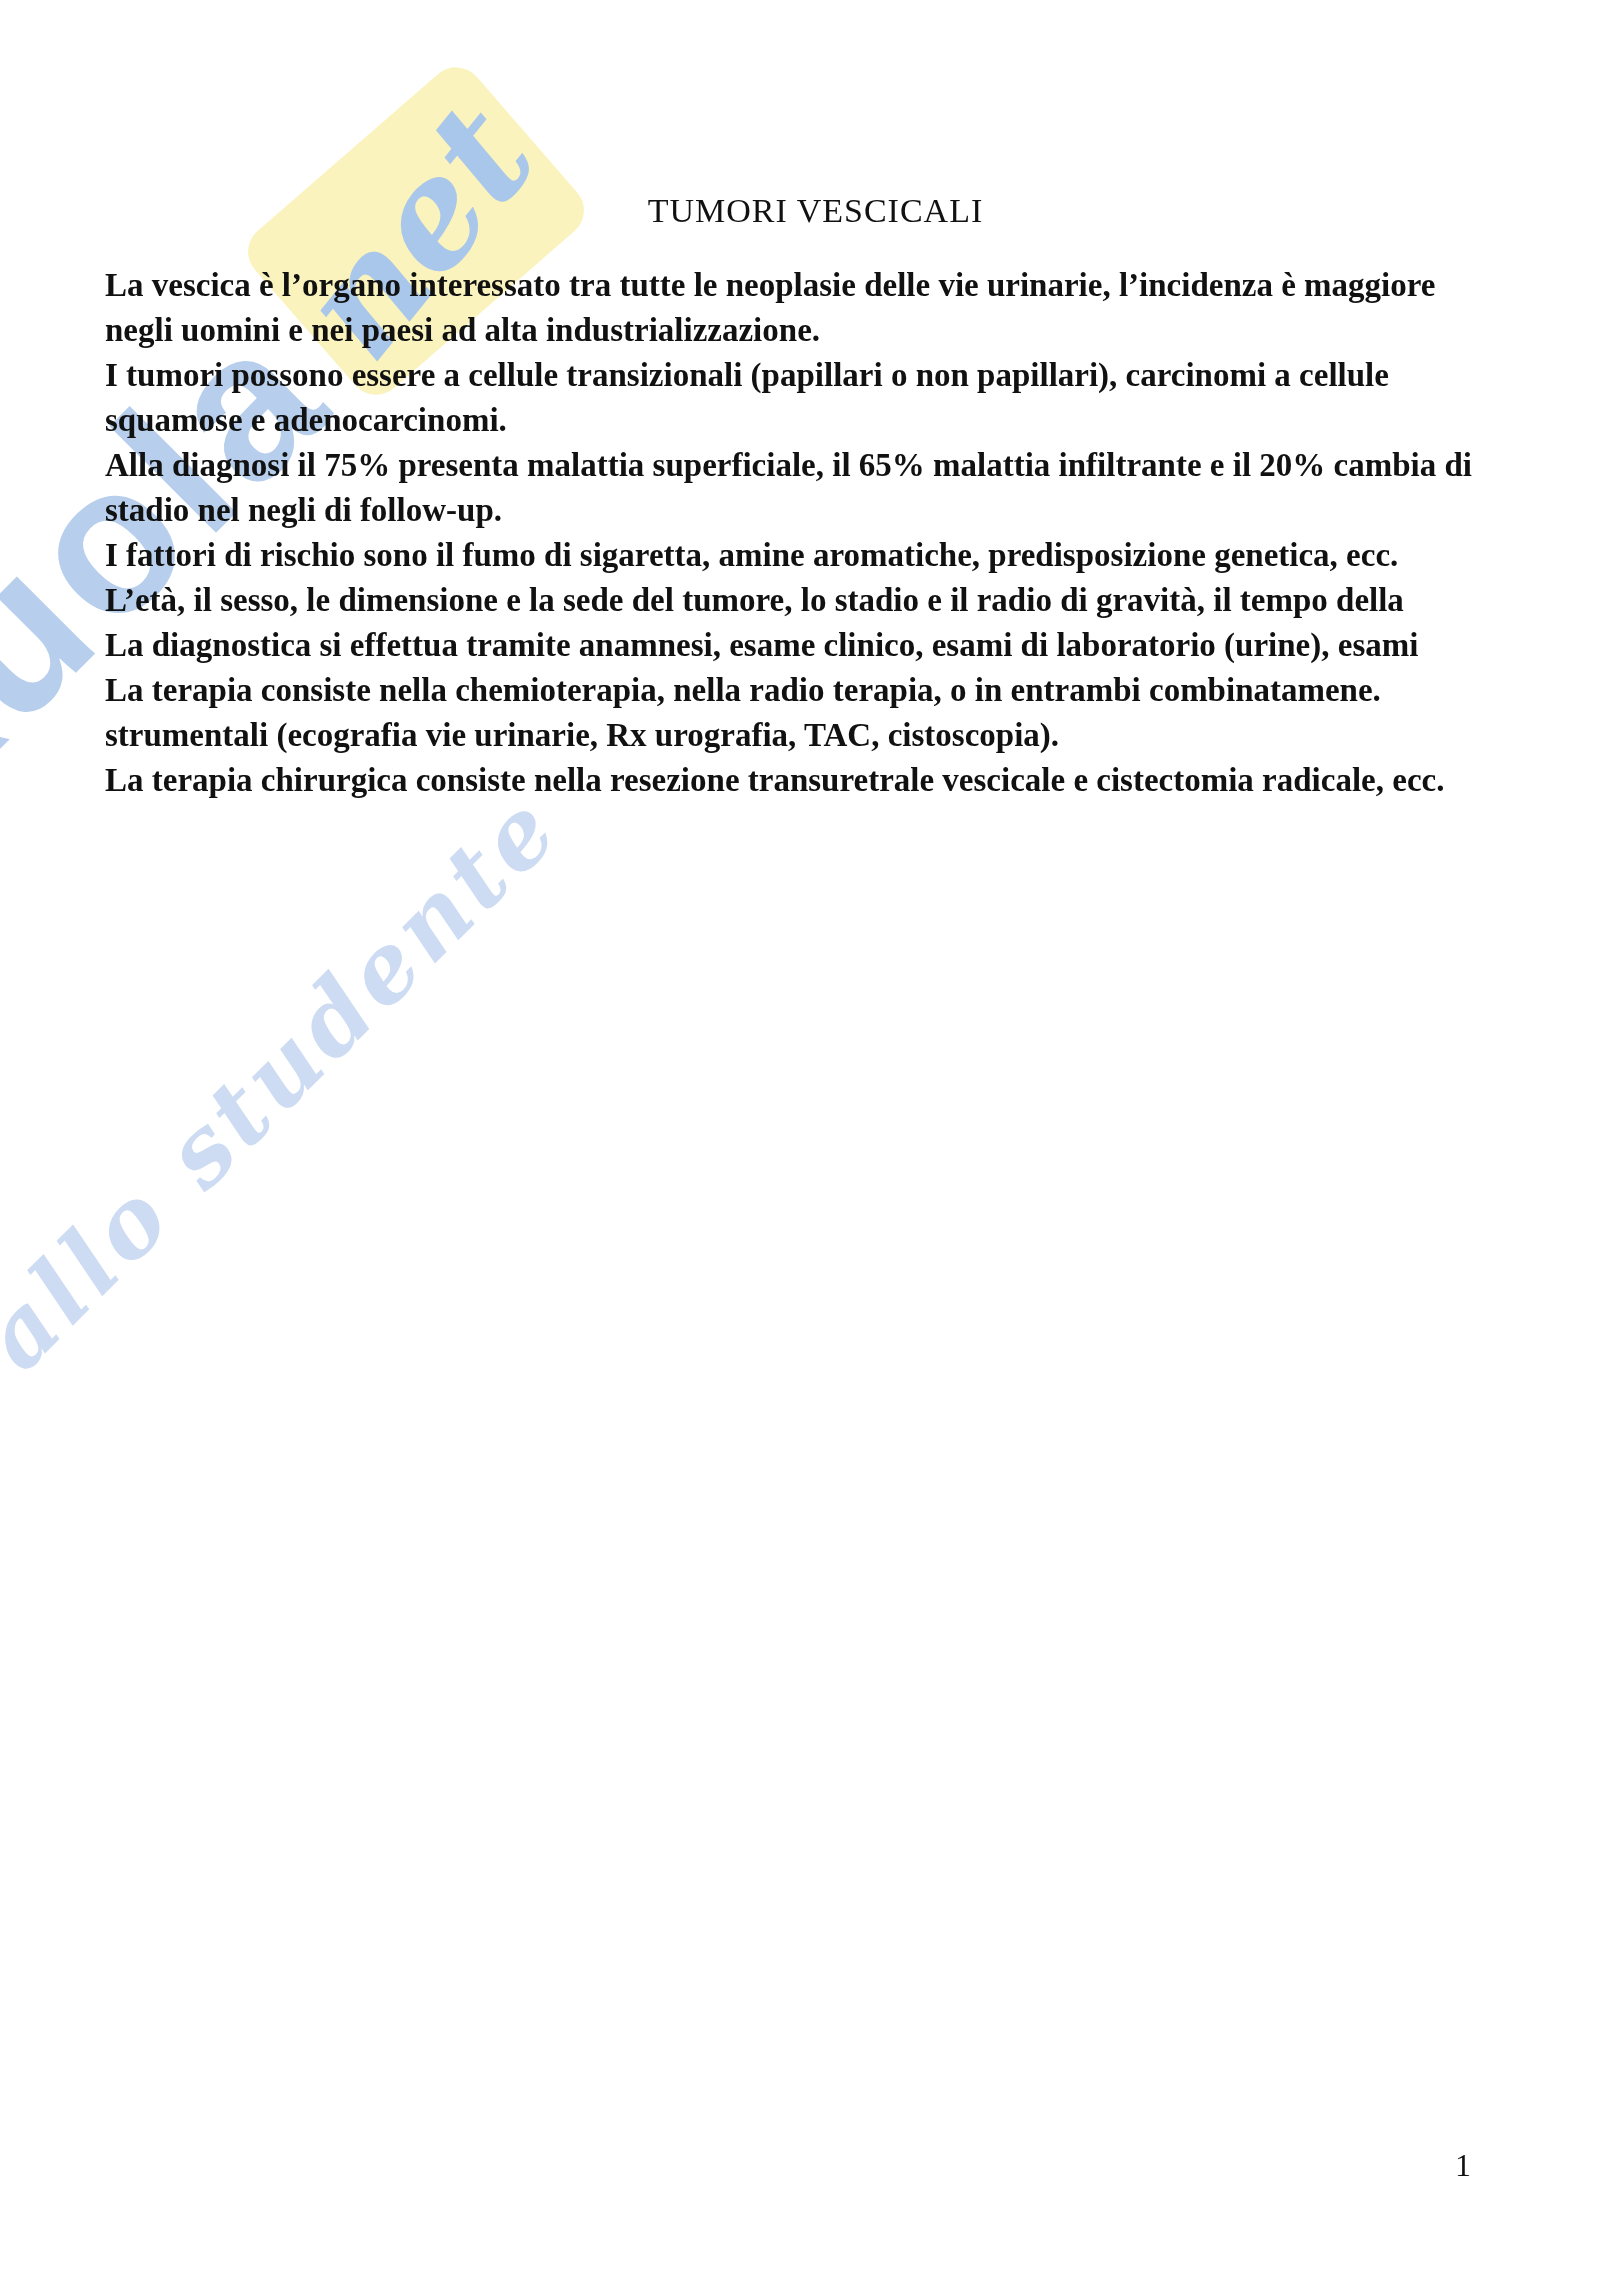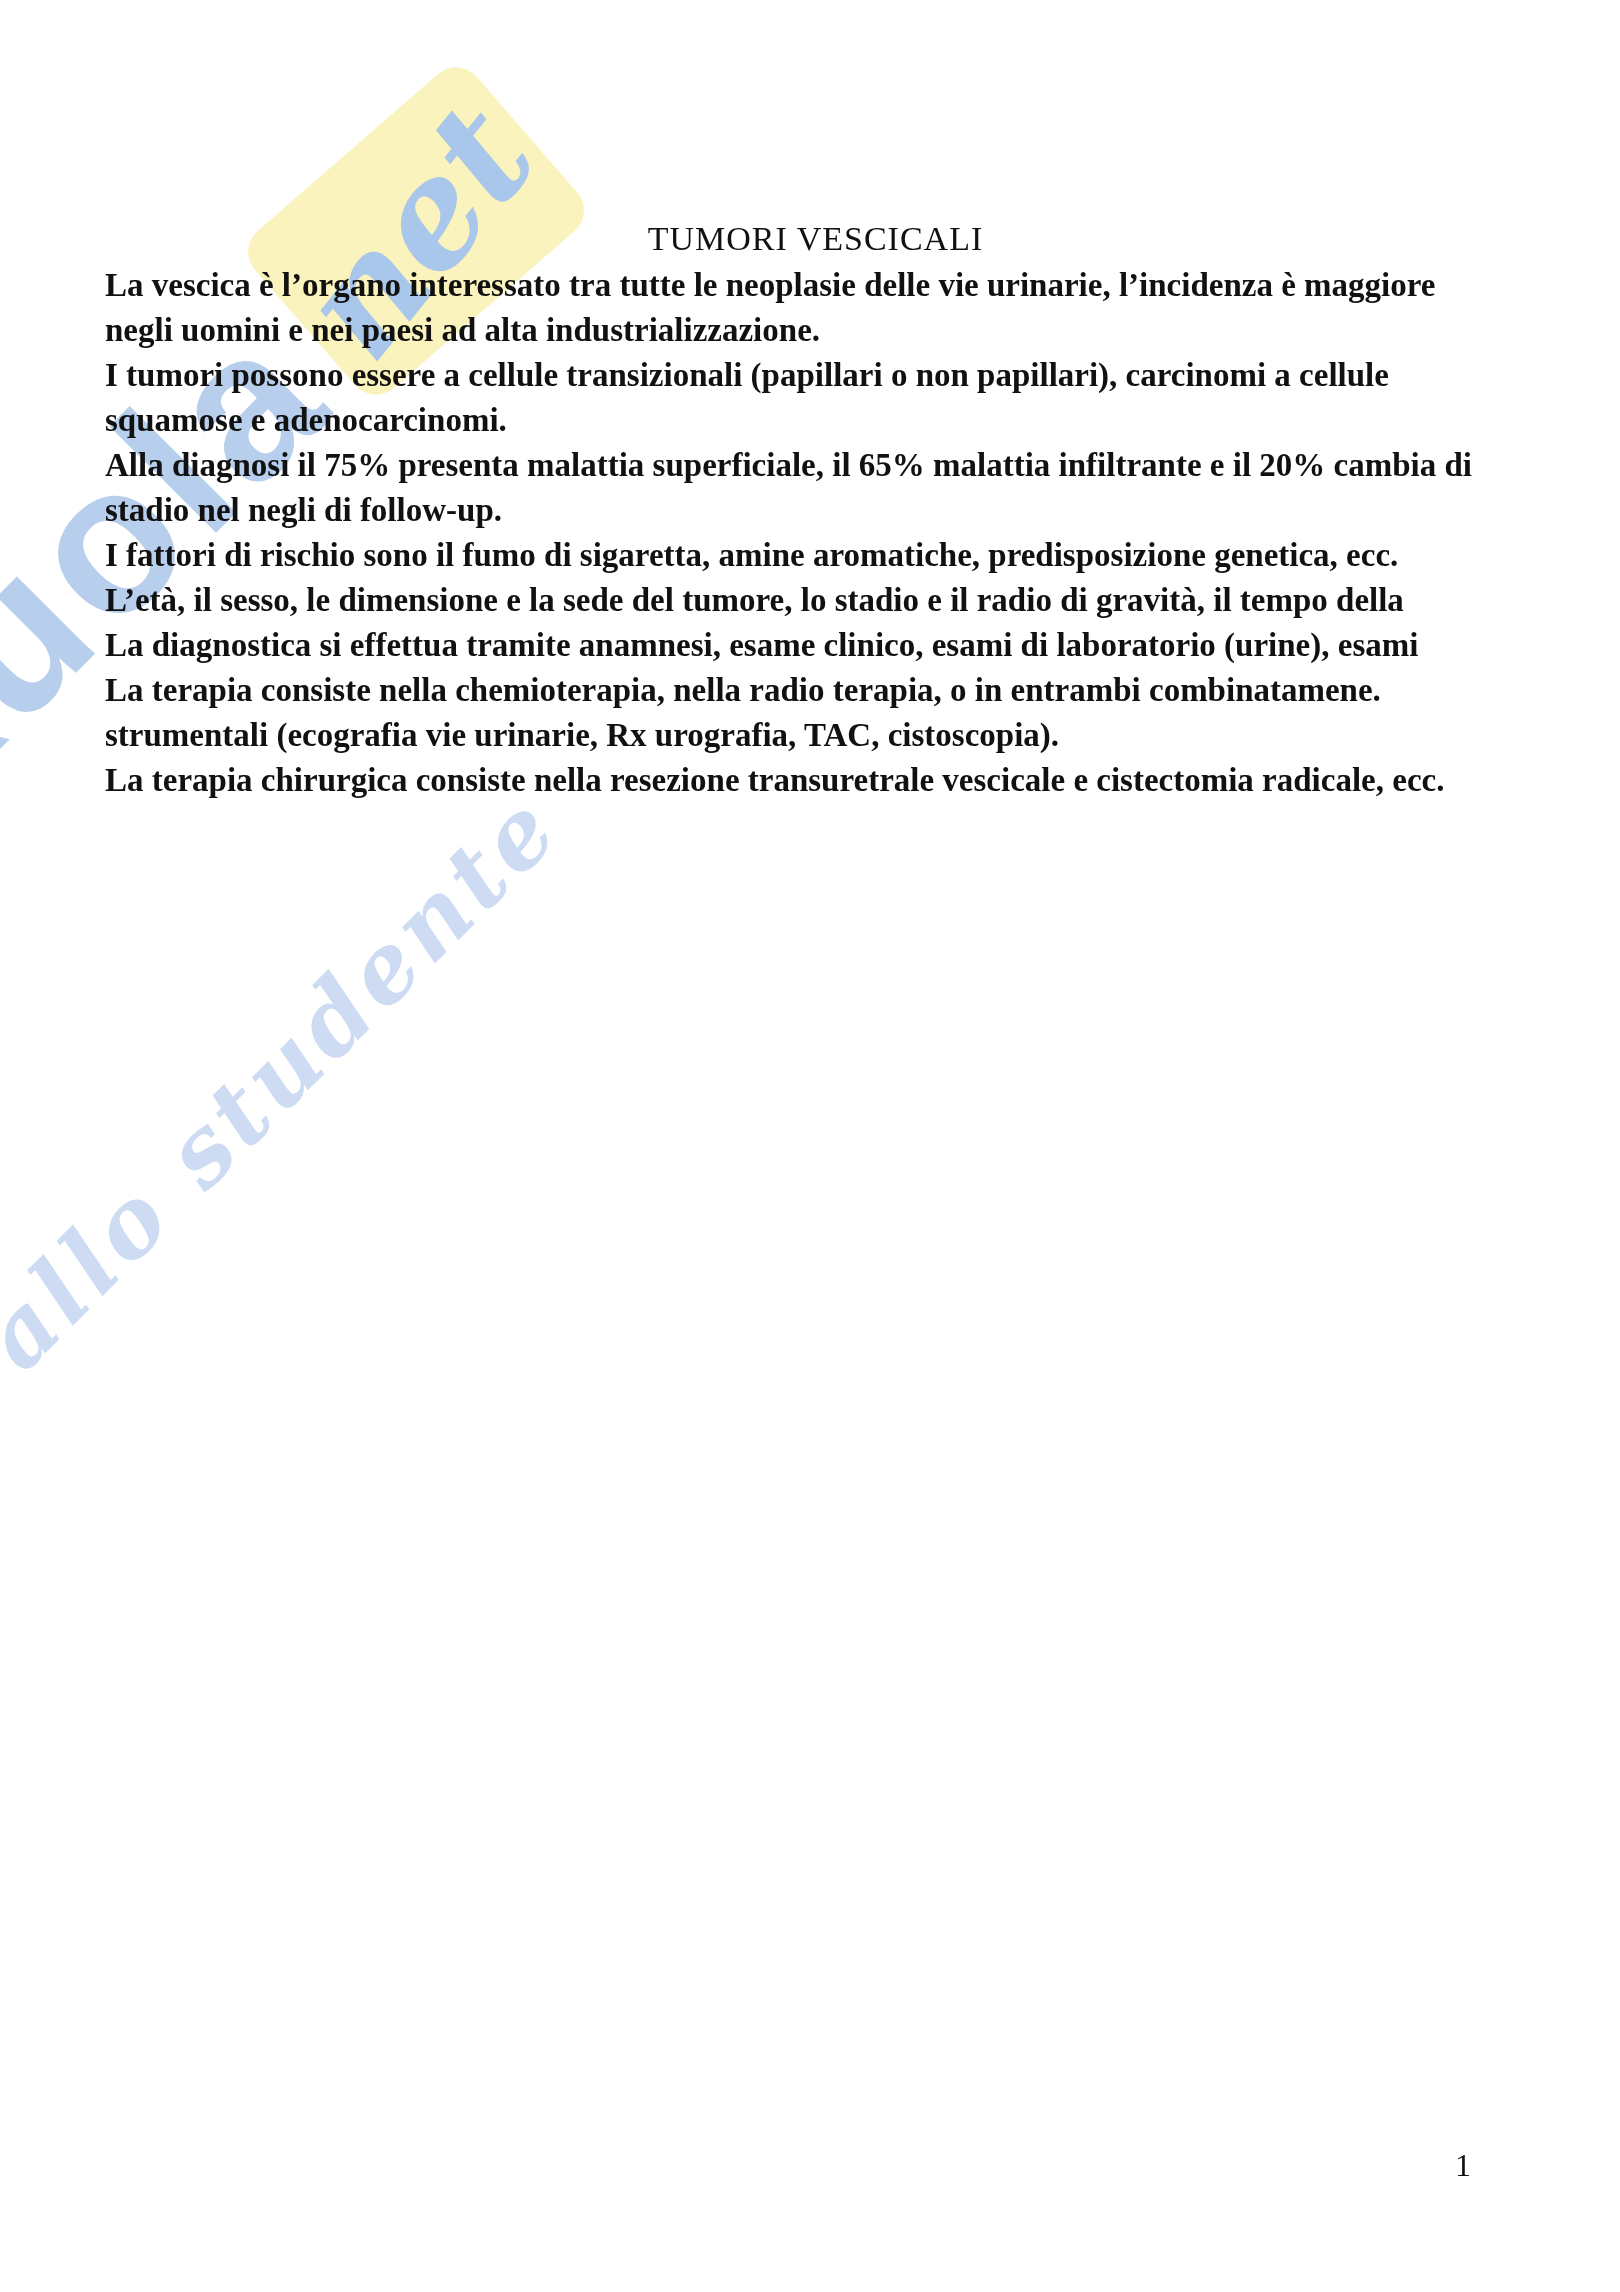--- a/index.html
+++ b/index.html
@@ -75,21 +75,20 @@
   .doc-title {
     position:absolute;
     left:105px;
     width:1421px;
     top:189px;
     text-align:center;
     font-size:34px;
     line-height:44px;
     z-index:2;
     letter-spacing:1px;
-    margin-top:28px;
   }
   .doc-body {
     position:absolute;
     left:105px;
     top:263px;
     width:1431px;
     z-index:2;
   }
   .doc-line {
     font-size:33px;

